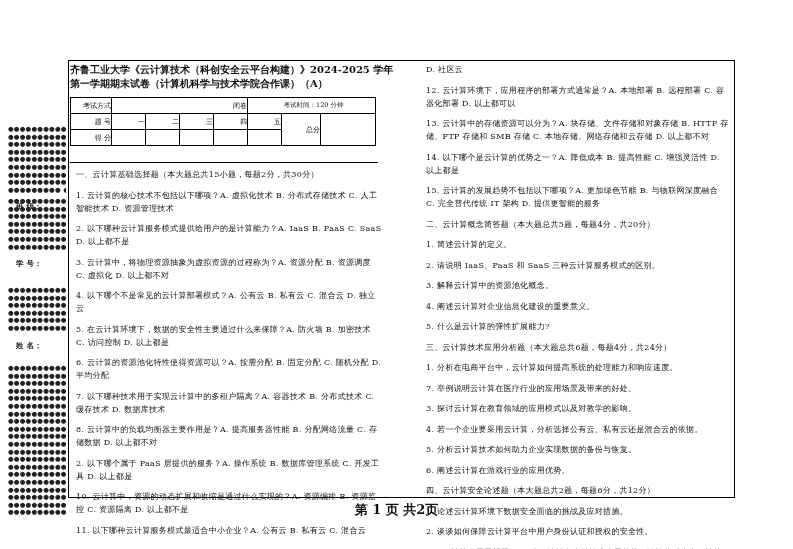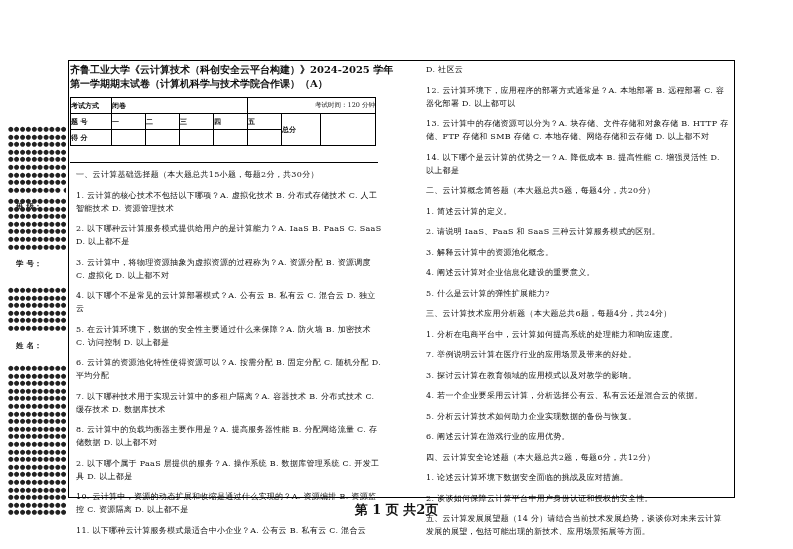--- a/index.html
+++ b/index.html
@@ -9,23 +9,23 @@
              letter-spacing:0.2px; color:#222; }
   .dots { white-space:nowrap; overflow:hidden; font-weight:bold; }
   .binding .label { font-size:7.5px; font-weight:bold; margin:8px; line-height:9px; }
   .frame { position:absolute; left:68px; top:60px; width:667px; height:438px;
            border:1.5px solid #000; box-sizing:border-box; }
   .left-col { position:absolute; left:70px; top:61px; width:308px; }
   .title { font-family:"DejaVu Serif", serif; font-weight:bold; font-size:10px; line-height:14px;
            text-align:left; margin:0; white-space:nowrap; }
   table.score { position:absolute; left:70px; top:97px; width:306px; border-collapse:collapse;
                 font-size:7px; }
-  table.score td { border:1px solid #000; height:15px; text-align:left; padding:0;
-                   font-weight:bold; }
-  table.score td.small { font-weight:normal; text-align:right; padding-left:4px; font-size:6.5px; }
+  table.score td { border:1px solid #000; height:15px; text-align:right; padding:0;
+                   font-weight:normal; }
+  table.score td.small { font-weight:normal; text-align:center; padding-left:4px; font-size:6.5px; }
   .hsep { position:absolute; left:70px; top:162px; width:308px; border-top:1px solid #000; }
   .q { font-size:8px; line-height:13px; margin:0 0 7.5px 0; letter-spacing:0.3px; }
   .sec { font-size:8px; line-height:13px; margin:0 0 7.5px 0; letter-spacing:0.3px; }
   .left-body { position:absolute; left:76px; top:168px; width:306px; }
   .right-body { position:absolute; left:426px; top:63px; width:303px; }
   .footer { position:absolute; left:0; width:793px; top:501px; text-align:center; font-size:13px;
             font-weight:bold; }
 </style>
 </head>
 <body>
@@ -133,20 +133,21 @@
   <p class="q">2. 以下哪个属于 PaaS 层提供的服务？A. 操作系统 B. 数据库管理系统 C. 开发工具 D. 以上都是</p>
   <p class="q">10. 云计算中，资源的动态扩展和收缩是通过什么实现的？A. 资源编排 B. 资源监控 C. 资源隔离 D. 以上都不是</p>
   <p class="q">11. 以下哪种云计算服务模式最适合中小企业？A. 公有云 B. 私有云 C. 混合云</p>
 </div>
 
 <div class="right-body">
   <p class="q">D. 社区云</p>
   <p class="q">12. 云计算环境下，应用程序的部署方式通常是？A. 本地部署 B. 远程部署 C. 容器化部署 D. 以上都可以</p>
   <p class="q">13. 云计算中的存储资源可以分为？A. 块存储、文件存储和对象存储 B. HTTP 存储、FTP 存储和 SMB 存储 C. 本地存储、网络存储和云存储 D. 以上都不对</p>
   <p class="q">14. 以下哪个是云计算的优势之一？A. 降低成本 B. 提高性能 C. 增强灵活性 D. 以上都是</p>
+  <p class="q">15. 云计算的发展趋势不包括以下哪项？A. 更加绿色节能 B. 与物联网深度融合 C. 完全替代传统 IT 架构 D. 提供更智能的服务</p>
   <p class="sec">二、云计算概念简答题（本大题总共5题，每题4分，共20分）</p>
   <p class="q">1. 简述云计算的定义。</p>
   <p class="q">2. 请说明 IaaS、PaaS 和 SaaS 三种云计算服务模式的区别。</p>
   <p class="q">3. 解释云计算中的资源池化概念。</p>
   <p class="q">4. 阐述云计算对企业信息化建设的重要意义。</p>
   <p class="q">5. 什么是云计算的弹性扩展能力?</p>
   <p class="sec">三、云计算技术应用分析题（本大题总共6题，每题4分，共24分）</p>
   <p class="q">1. 分析在电商平台中，云计算如何提高系统的处理能力和响应速度。</p>
   <p class="q">7. 举例说明云计算在医疗行业的应用场景及带来的好处。</p>
   <p class="q">3. 探讨云计算在教育领域的应用模式以及对教学的影响。</p>

